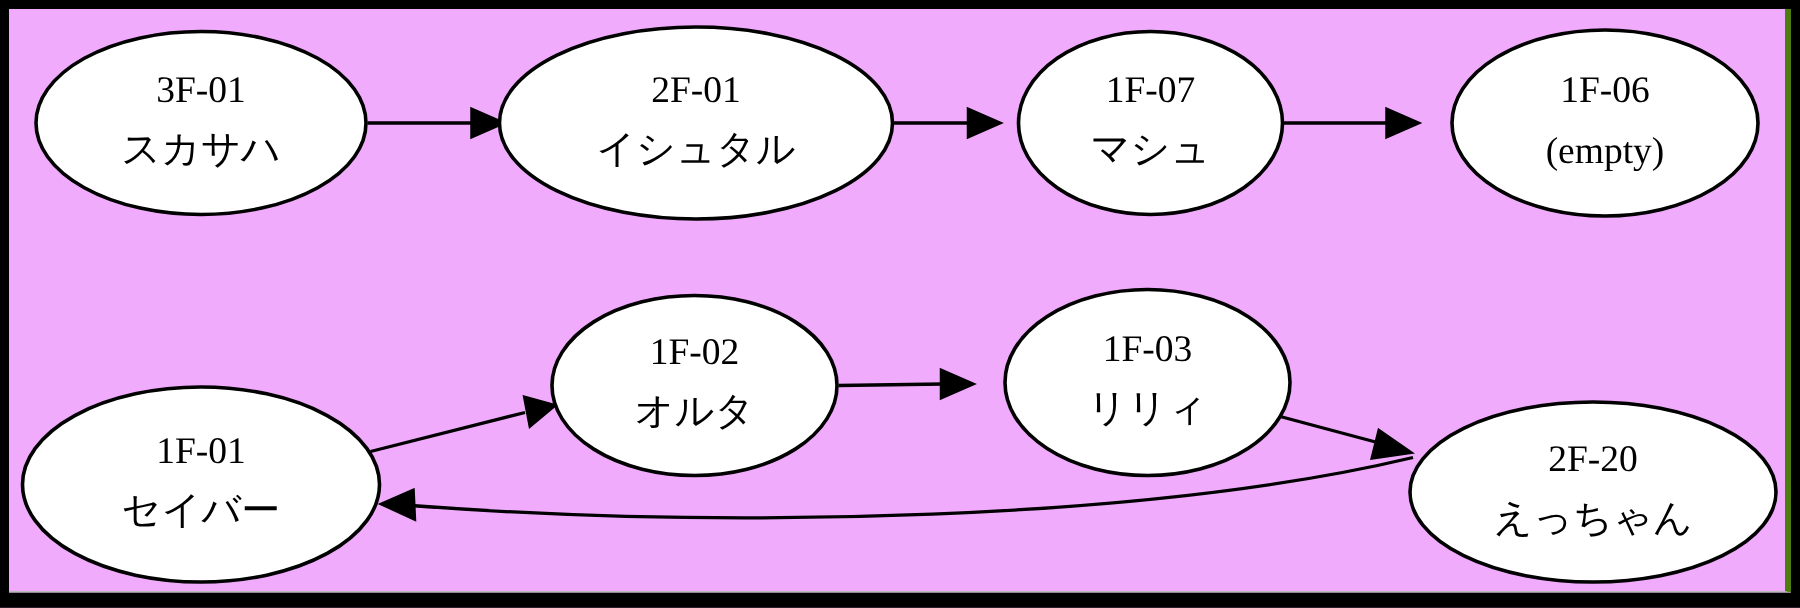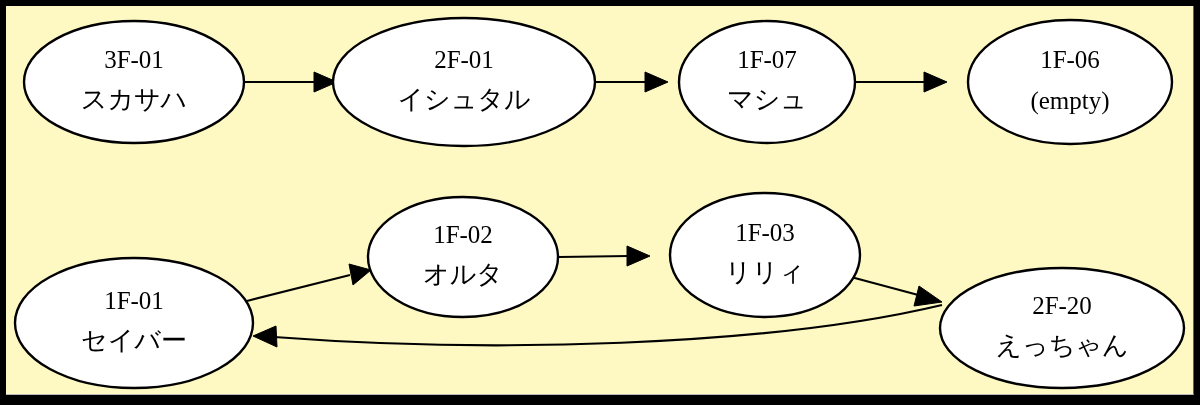--- a/index.html
+++ b/index.html
@@ -15,23 +15,23 @@
     background: #000000;
     overflow: hidden;
     font-family: "Liberation Serif", "DejaVu Serif", serif;
   }
   #canvas-frame {
     position: absolute;
     left: 6px;
     top: 6px;
     width: 1188px;
     height: 389px;
-    background: #fef9c3;
+    background: #f0abfc;
     box-sizing: border-box;
-    border-right: 1px solid #4d7c0f;
+    border-right: 4px solid #4d7c0f;
     border-bottom: 1px solid #b8b8b8;
     overflow: hidden;
   }
   #graph-svg {
     position: absolute;
     left: 0;
     top: 0;
     width: 1188px;
     height: 389px;
     display: block;

